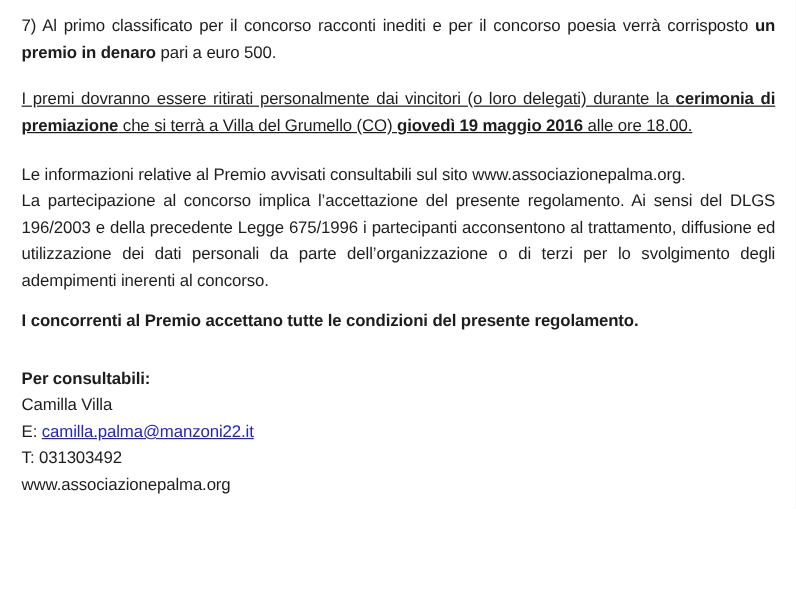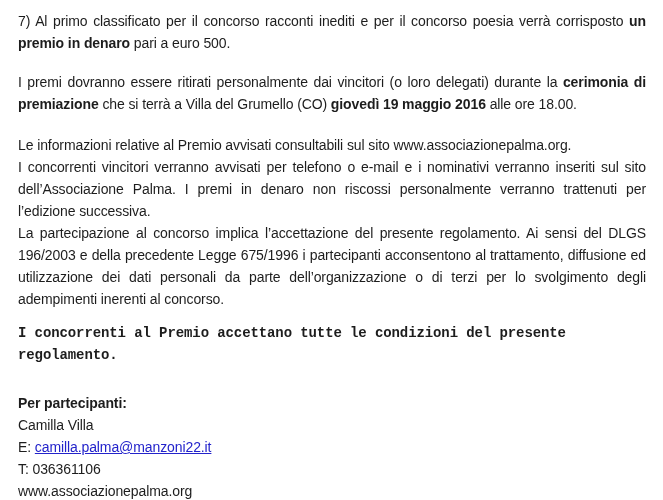--- a/index.html
+++ b/index.html
@@ -17,22 +17,22 @@
     font-family:"Liberation Sans","DejaVu Sans",sans-serif;
     font-size:14px;
     line-height:22px;
     letter-spacing:-0.1px;
     padding:10px 17px 0 18px;
     overflow:hidden;
   }
   .para{margin:0;}
   .justify{text-align:justify;}
   .para-clause7{margin-bottom:17px;}
-  .para-ceremony{margin-bottom:19px;}
-  .para-acceptance{margin-top:12px;font-weight:bold;font-family:Liberation Mono, monospace;}
+  .para-ceremony{margin-bottom:19px;text-decoration:underline;}
+  .para-acceptance{margin-top:12px;font-weight:bold;}
   .contact-block{margin-top:26px;}
   .contact-heading{font-weight:bold;}
   strong{font-weight:bold;}
   a.email-link{
     color:var(--link-color);
     text-decoration:underline;
     cursor:pointer;
   }
 </style>
 </head>
@@ -43,27 +43,26 @@
   <p class="para justify para-clause7">
     <span>7) Al primo classificato per il concorso racconti inediti e per il concorso poesia verrà corrisposto </span><strong>un premio in denaro</strong><span> pari a euro 500.</span>
   </p>
 
   <p class="para justify para-ceremony">
     <span>I premi dovranno essere ritirati personalmente dai vincitori (o loro delegati) durante la </span><strong>cerimonia di premiazione</strong><span> che si terrà a Villa del Grumello (CO) </span><strong>giovedì 19 maggio 2016</strong><span> alle ore 18.00.</span>
   </p>
 
   <p class="para justify">Le informazioni relative al Premio avvisati consultabili sul sito www.associazionepalma.org.</p>
 
-  <p class="para justify">I concorrenti vincitori verranno avvisati per telefono o e-mail e i nominativi  verranno inseriti sul sito dell’Associazione Palma. I premi in denaro non riscossi personalmente verranno trattenuti per l’edizione successiva.</p>
 
   <p class="para justify">La partecipazione al concorso implica l’accettazione del presente regolamento. Ai sensi del DLGS 196/2003 e della precedente Legge 675/1996 i partecipanti acconsentono al trattamento, diffusione ed utilizzazione dei dati personali da parte dell’organizzazione o di terzi per lo svolgimento degli  adempimenti inerenti al concorso.</p>
 
   <p class="para para-acceptance">I concorrenti al Premio accettano tutte le condizioni del presente regolamento.</p>
 
   <div class="contact-block">
-    <p class="para contact-heading">Per partecipanti:</p>
+    <p class="para contact-heading">Per consultabili:</p>
     <p class="para">Camilla Villa</p>
     <p class="para"><span>E: </span><a class="email-link">camilla.palma@manzoni22.it</a></p>
-    <p class="para">T: 036361106</p>
+    <p class="para">T: 031303492</p>
     <p class="para">www.associazionepalma.org</p>
   </div>
 
 </div>
 
 </body></html>

